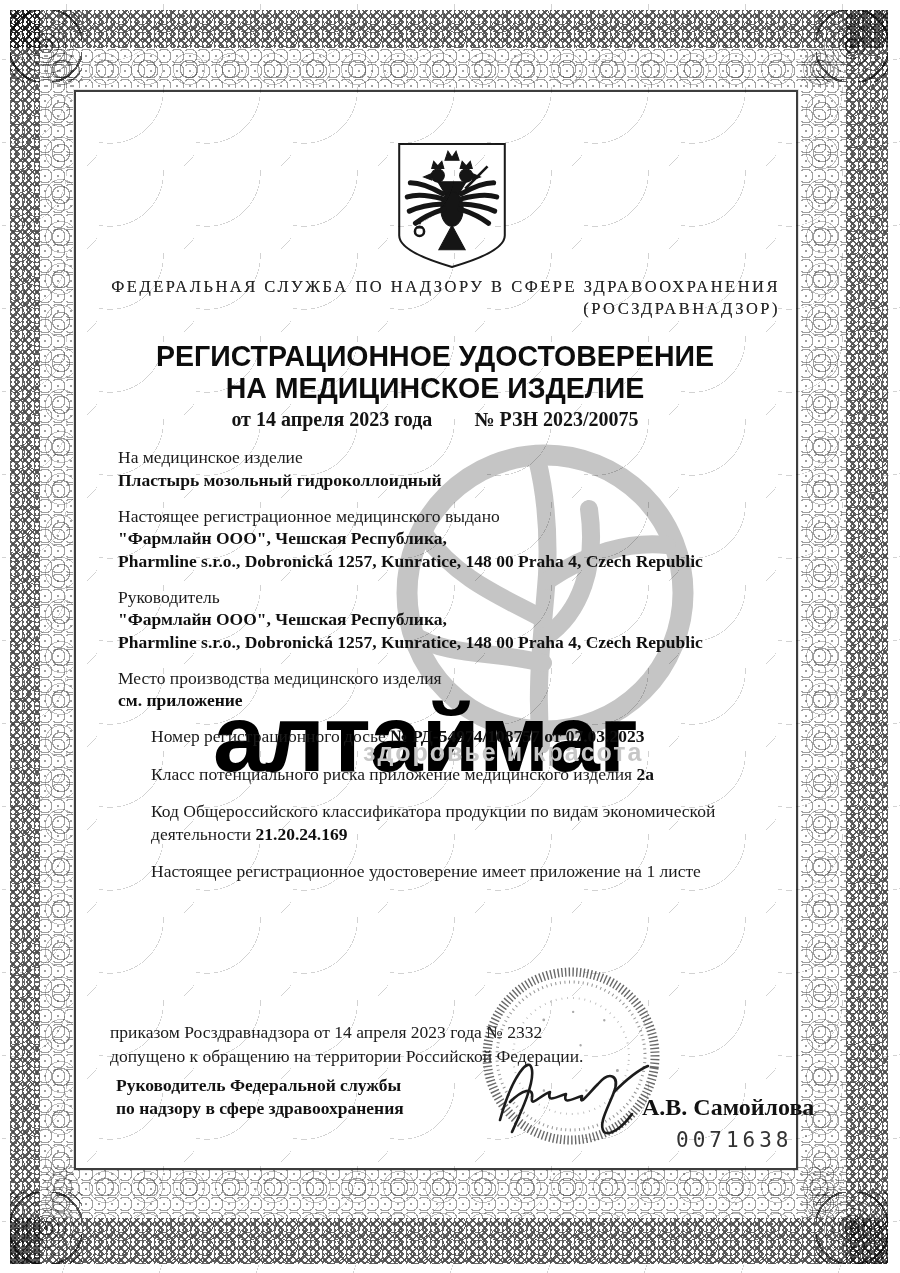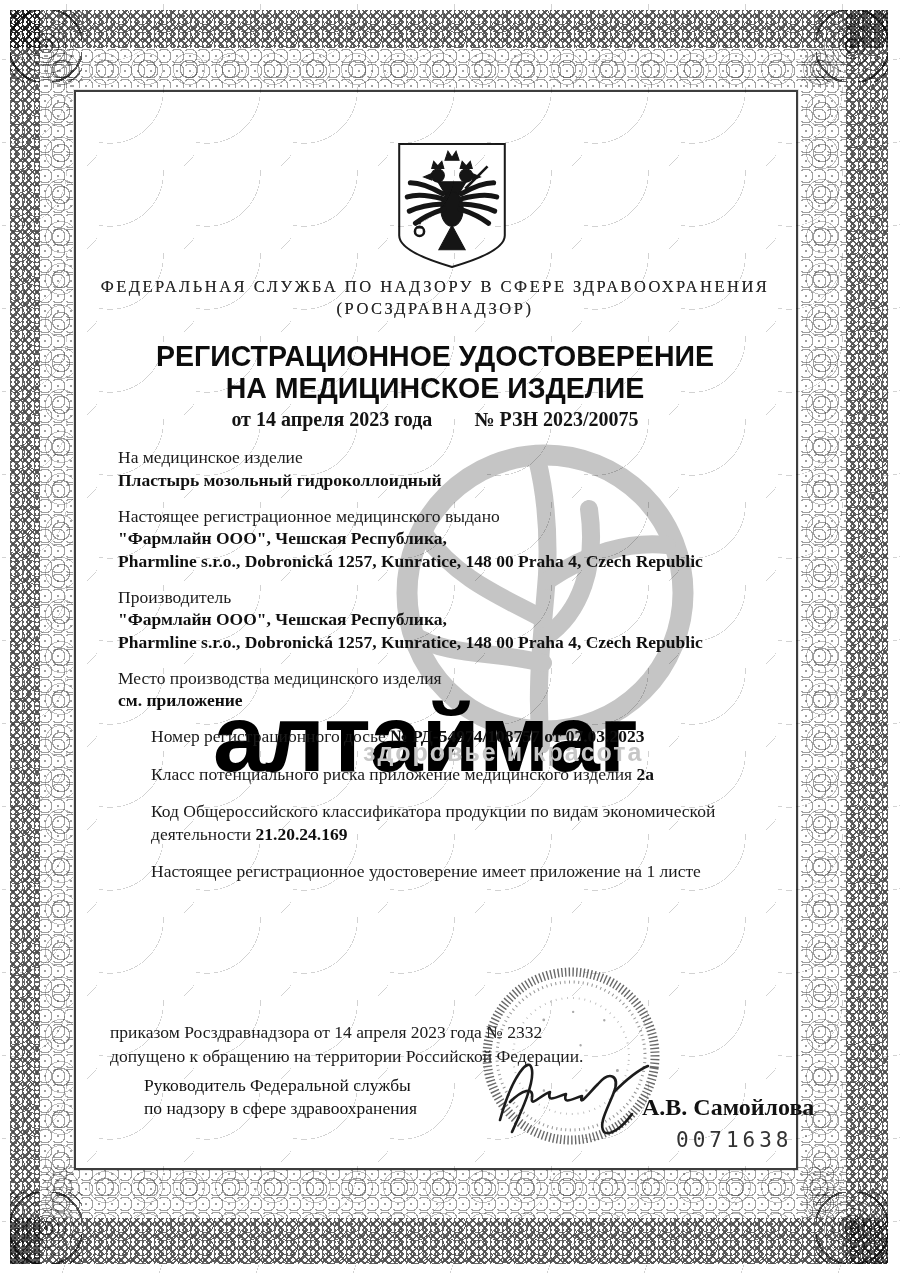--- a/index.html
+++ b/index.html
@@ -57,21 +57,21 @@
     font-size:95px;letter-spacing:-1px;color:#000000;white-space:nowrap;
   }
   .wm-small{
     position:absolute;left:363px;top:738px;
     font-family:Liberation Sans, sans-serif;font-weight:bold;
     font-size:25px;letter-spacing:2px;color:#c7c7c7;white-space:nowrap;
   }
   
   .coat{position:absolute;left:390px;top:138px;}
   .agency{
-    position:absolute;left:90px;top:276px;width:690px;text-align:center;
+    position:absolute;left:90px;top:276px;width:690px;text-align:right;
     font-size:16.5px;letter-spacing:2.5px;color:#262626;line-height:22px;
     text-shadow:0 0 .6px rgba(0,0,0,.55);
   }
   .doc-title{
     position:absolute;left:90px;top:341px;width:690px;text-align:center;
     font-family:"Liberation Sans", sans-serif;font-weight:bold;
     font-size:28.5px;line-height:31px;color:#0d0d0d;transform:scaleY(1.04);
   }
   .date-row{
     position:absolute;left:90px;top:408px;width:690px;text-align:center;
@@ -84,21 +84,21 @@
   }
   .fields p{margin:0 0 13.5px 0;}
   .fields p.gap{margin-bottom:15px;margin-left:33px;}
   .fields strong{font-weight:bold;color:#101010;}
   .order-text{
     position:absolute;left:110px;top:1020px;width:560px;
     font-size:17.5px;line-height:24px;color:#1b1b1b;
   }
   .signer-title{
     position:absolute;left:116px;top:1074px;width:420px;
-    font-size:17.5px;line-height:23px;font-weight:normal;color:#121212;margin-left:28px;
+    font-size:17.5px;line-height:23px;font-weight:bold;color:#121212;
   }
   .signer-name{
     position:absolute;left:642px;top:1094px;
     font-size:24px;font-weight:bold;color:#121212;white-space:nowrap;
   }
   .serial{
     position:absolute;left:676px;top:1128px;
     font-family:"DejaVu Sans Mono", monospace;
     font-size:21px;letter-spacing:4px;color:#333;
   }
@@ -192,21 +192,21 @@
     <p>
       <span>На медицинское изделие</span><br>
       <strong>Пластырь мозольный гидроколлоидный</strong>
     </p>
     <p>
       <span>Настоящее регистрационное медицинского выдано</span><br>
       <strong>"Фармлайн ООО", Чешская Республика,</strong><br>
       <strong>Pharmline s.r.o., Dobronická 1257, Kunratice, 148 00 Praha 4, Czech Republic</strong>
     </p>
     <p>
-      <span>Производитель</span><br>
+      <span>Руководитель</span><br>
       <strong>"Фармлайн ООО", Чешская Республика,</strong><br>
       <strong>Pharmline s.r.o., Dobronická 1257, Kunratice, 148 00 Praha 4, Czech Republic</strong>
     </p>
     <p>
       <span>Место производства медицинского изделия</span><br>
       <strong>см. приложение</strong>
     </p>
     <p class="gap">
       <span>Номер регистрационного досье </span><strong>№ РД-54974/108757 от 07.03.2023</strong>
     </p>

